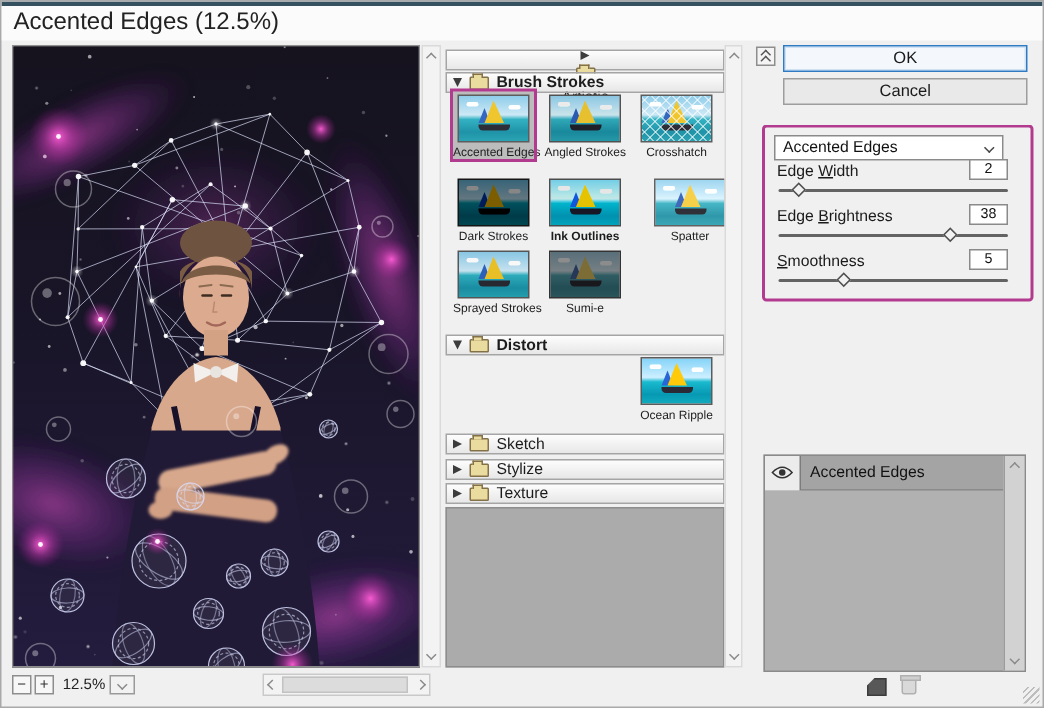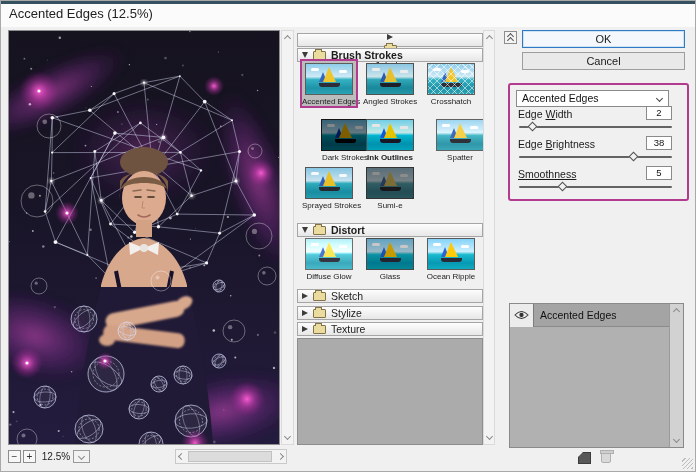--- a/index.html
+++ b/index.html
@@ -3,21 +3,21 @@
 <meta charset="utf-8">
 <style>
   * { box-sizing: border-box; margin: 0; padding: 0; }
   html,body { width:696px; height:472px; overflow:hidden; }
   body { font-family:"Liberation Sans","DejaVu Sans",sans-serif; background:#d6d6d6; }
   .window { position:relative; width:696px; height:472px; background:#f0f0f0; border:1px solid #a9a9a9; overflow:hidden; }
 
   
   .title-strip { position:absolute; left:0; top:0; width:100%; height:3px; background:#35505e; }
   .titlebar { position:absolute; left:0; top:3px; width:100%; height:23px; background:#fbfbfb; }
-  .title-text { position:absolute; left:8px; top:2px; font-size:13px; color:#222; }
+  .title-text { position:absolute; left:8px; top:2px; font-size:16px; color:#222; }
 
   
   .preview-frame { position:absolute; left:7px; top:29px; width:272px; height:415px; border:1px solid #8e8e8e; background:#0f0d18; }
   .preview-frame svg { display:block; }
 
   
   .vscroll { position:absolute; width:13px; background:#f3f3f3; border:1px solid #dadada; }
   .vscroll .chev { position:absolute; left:3px; }
   .hscroll { position:absolute; left:174px; top:448px; width:112px; height:15px; background:#f3f3f3; border:1px solid #c9c9c9; }
   .hscroll .chev { position:absolute; top:4px; }
@@ -445,21 +445,21 @@
       <div class="sb">
           <div class="cloud"></div>
           <div class="sail2"></div>
           <div class="sail"></div>
           <div class="hull"></div>
           <div class="hatch"></div>
         </div>
       <div class="thumb-label">Crosshatch</div>
     </div>
 
-    <div class="cell" style="left:5px; top:89px;margin-left:16px;">
+    <div class="cell" style="left:5px; top:89px;">
       <div class="sb t-dark">
           <div class="cloud"></div>
           <div class="sail2"></div>
           <div class="sail"></div>
           <div class="hull"></div>
         </div>
       <div class="thumb-label">Dark Strokes</div>
     </div>
     <div class="cell" style="left:66px; top:89px;font-weight:bold;">
       <div class="sb t-ink">
@@ -497,38 +497,20 @@
           <div class="hull"></div>
         </div>
       <div class="thumb-label">Sumi-e</div>
     </div>
 
     <div class="ghdr bold" style="top:193px;">
       <span class="tri down"></span>
       <span class="folder"></span>
       <span>Distort</span>
     </div>
-    <div class="cell" style="left:5px; top:208px;">
-      <div class="sb t-diffuse">
-          <div class="cloud"></div>
-          <div class="sail2"></div>
-          <div class="sail"></div>
-          <div class="hull"></div>
-        </div>
-      <div class="thumb-label">Diffuse Glow</div>
-    </div>
-    <div class="cell" style="left:66px; top:208px;">
-      <div class="sb t-glass">
-          <div class="cloud"></div>
-          <div class="sail2"></div>
-          <div class="sail"></div>
-          <div class="hull"></div>
-        </div>
-      <div class="thumb-label">Glass</div>
-    </div>
     <div class="cell" style="left:127px; top:208px;">
       <div class="sb t-ocean">
           <div class="cloud"></div>
           <div class="sail2"></div>
           <div class="sail"></div>
           <div class="hull"></div>
         </div>
       <div class="thumb-label">Ocean Ripple</div>
     </div>
 
@@ -579,21 +561,21 @@
 
     <div class="param-label" style="top:53px;">
       <span>Edge </span><u>B</u><span>rightness</span>
     </div>
     <div class="valbox" style="top:51px;">38</div>
     <div class="slider" style="top:67px;">
       <div class="track"></div>
       <div class="sthumb" style="left: calc(75% - 4px);"></div>
     </div>
 
-    <div class="param-label" style="top:83px;text-decoration:underline;">
+    <div class="param-label" style="top:83px;">
       <span></span><u>S</u><span>moothness</span>
     </div>
     <div class="valbox" style="top:81px;">5</div>
     <div class="slider" style="top:97px;">
       <div class="track"></div>
       <div class="sthumb" style="left: calc(29% - 4px);"></div>
     </div>
   </div>
 
   <div class="fx-list">

